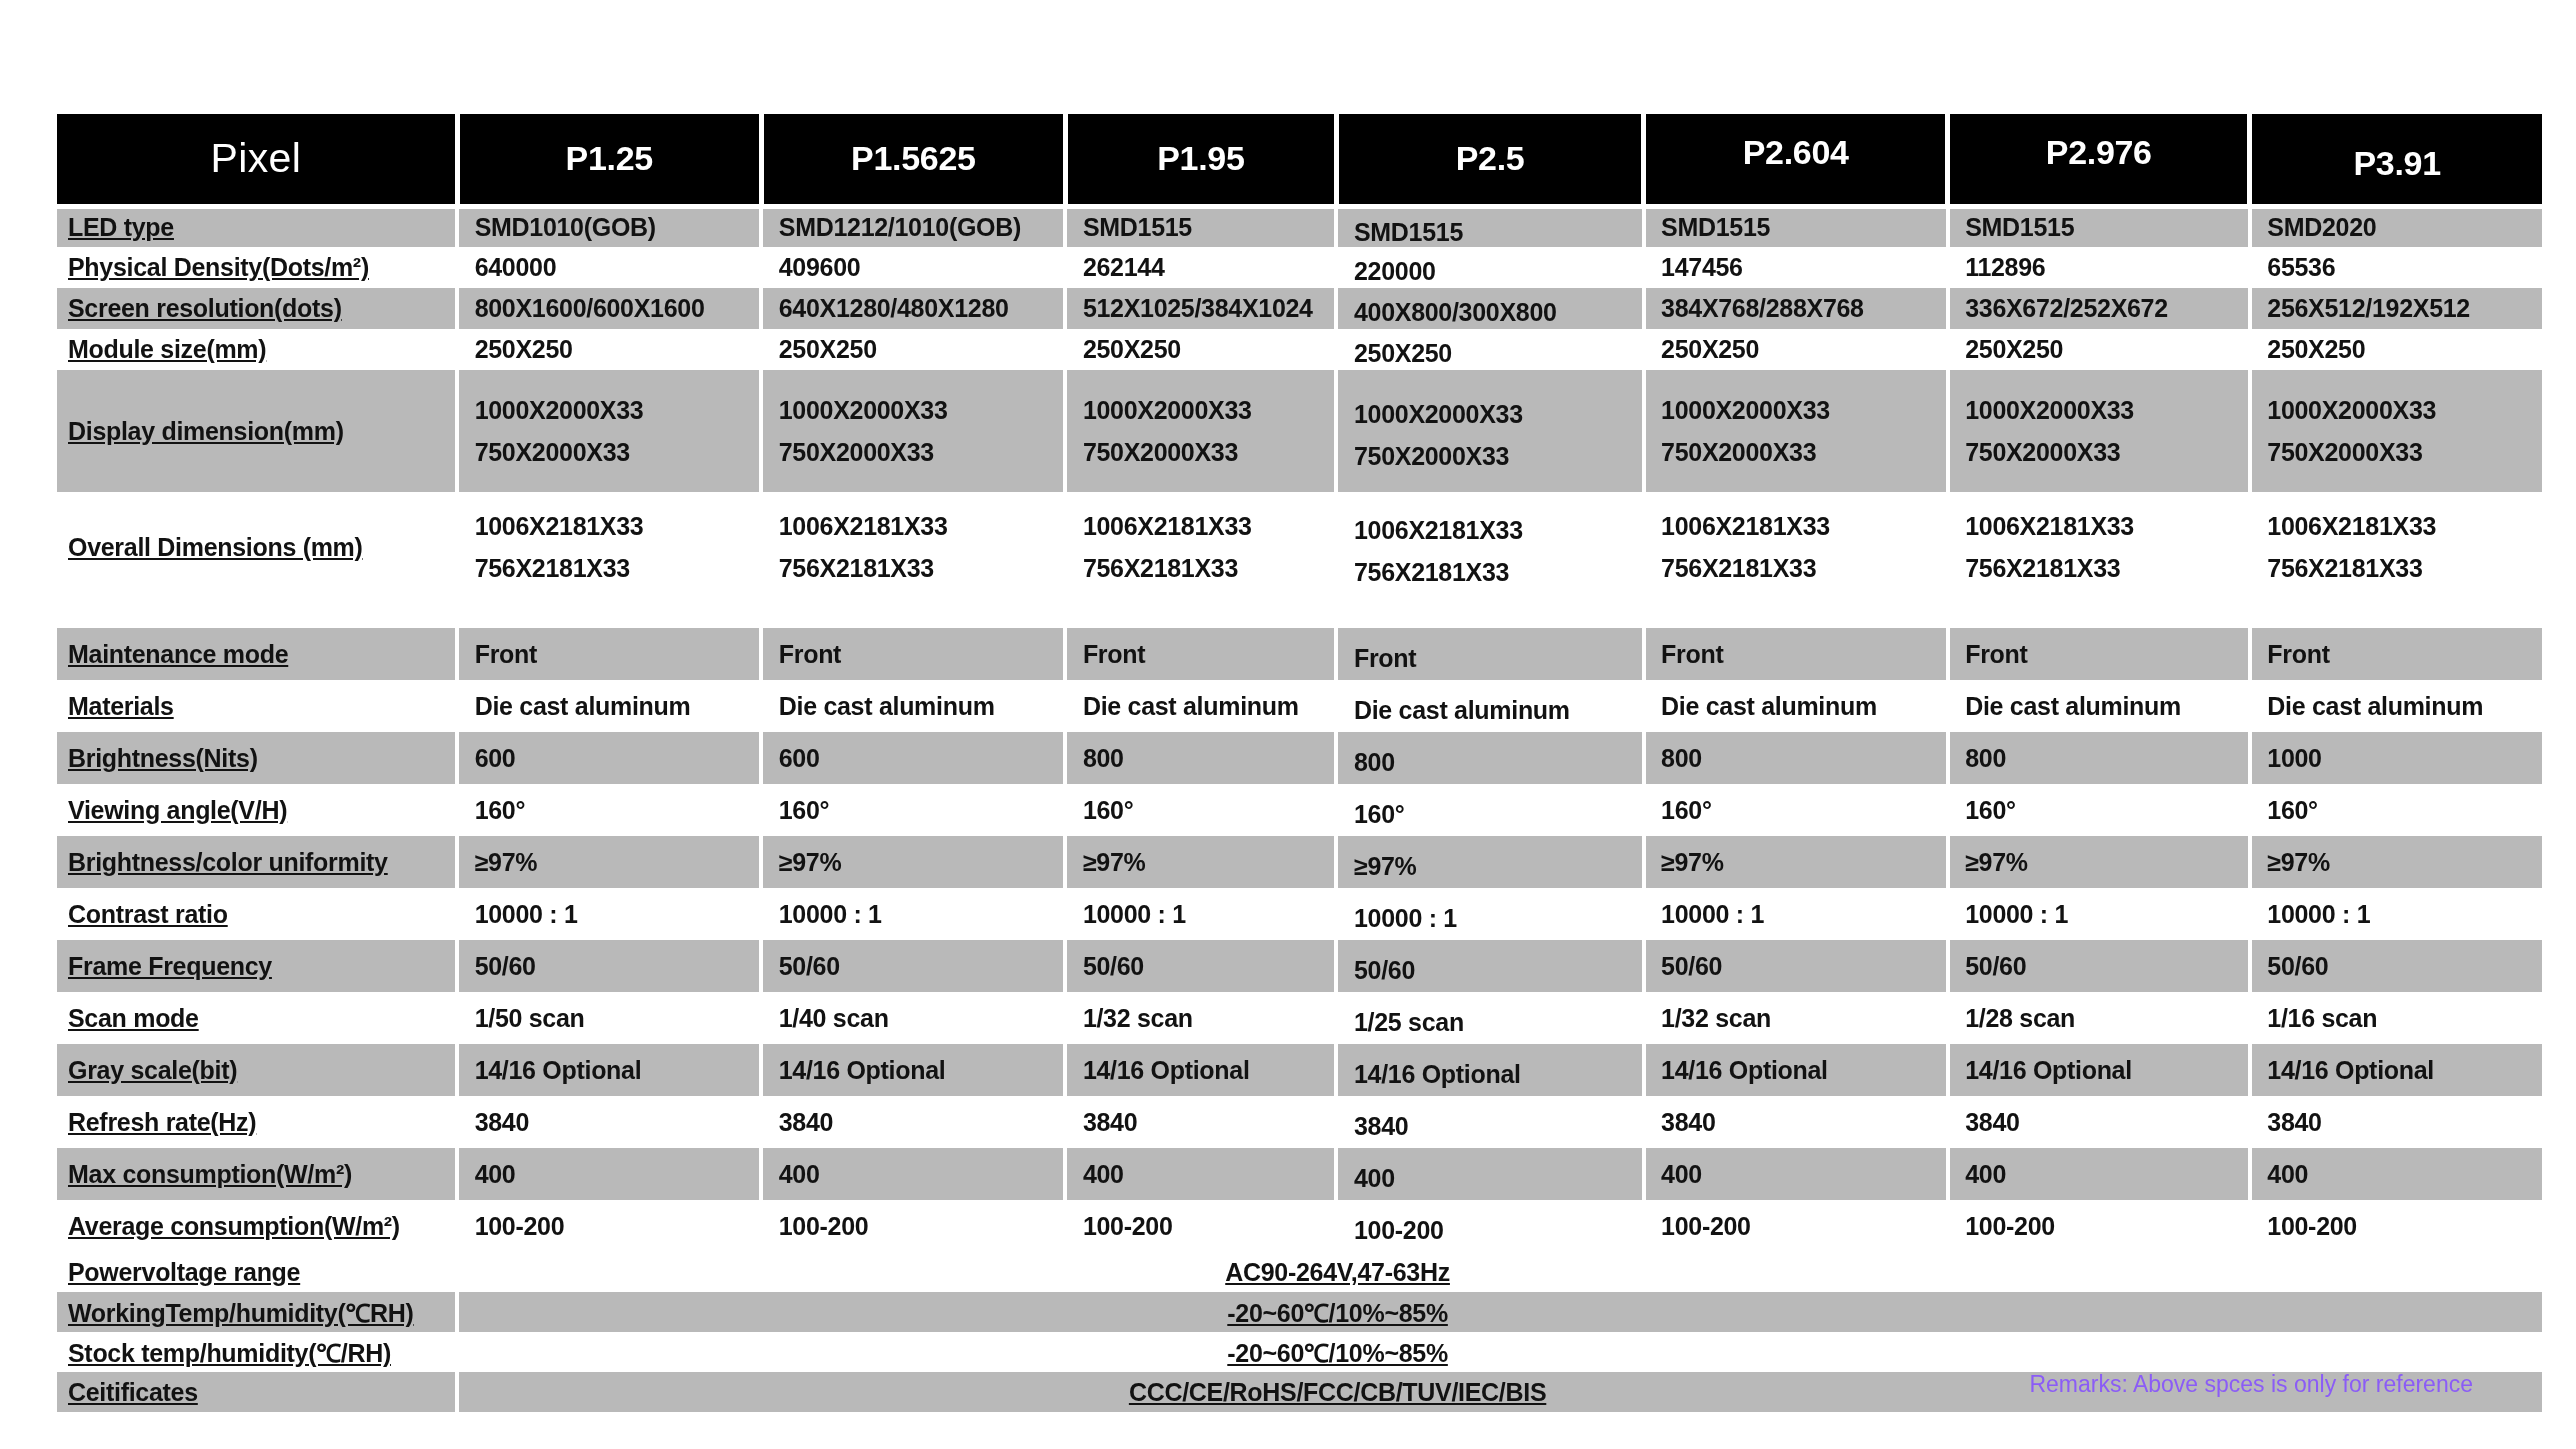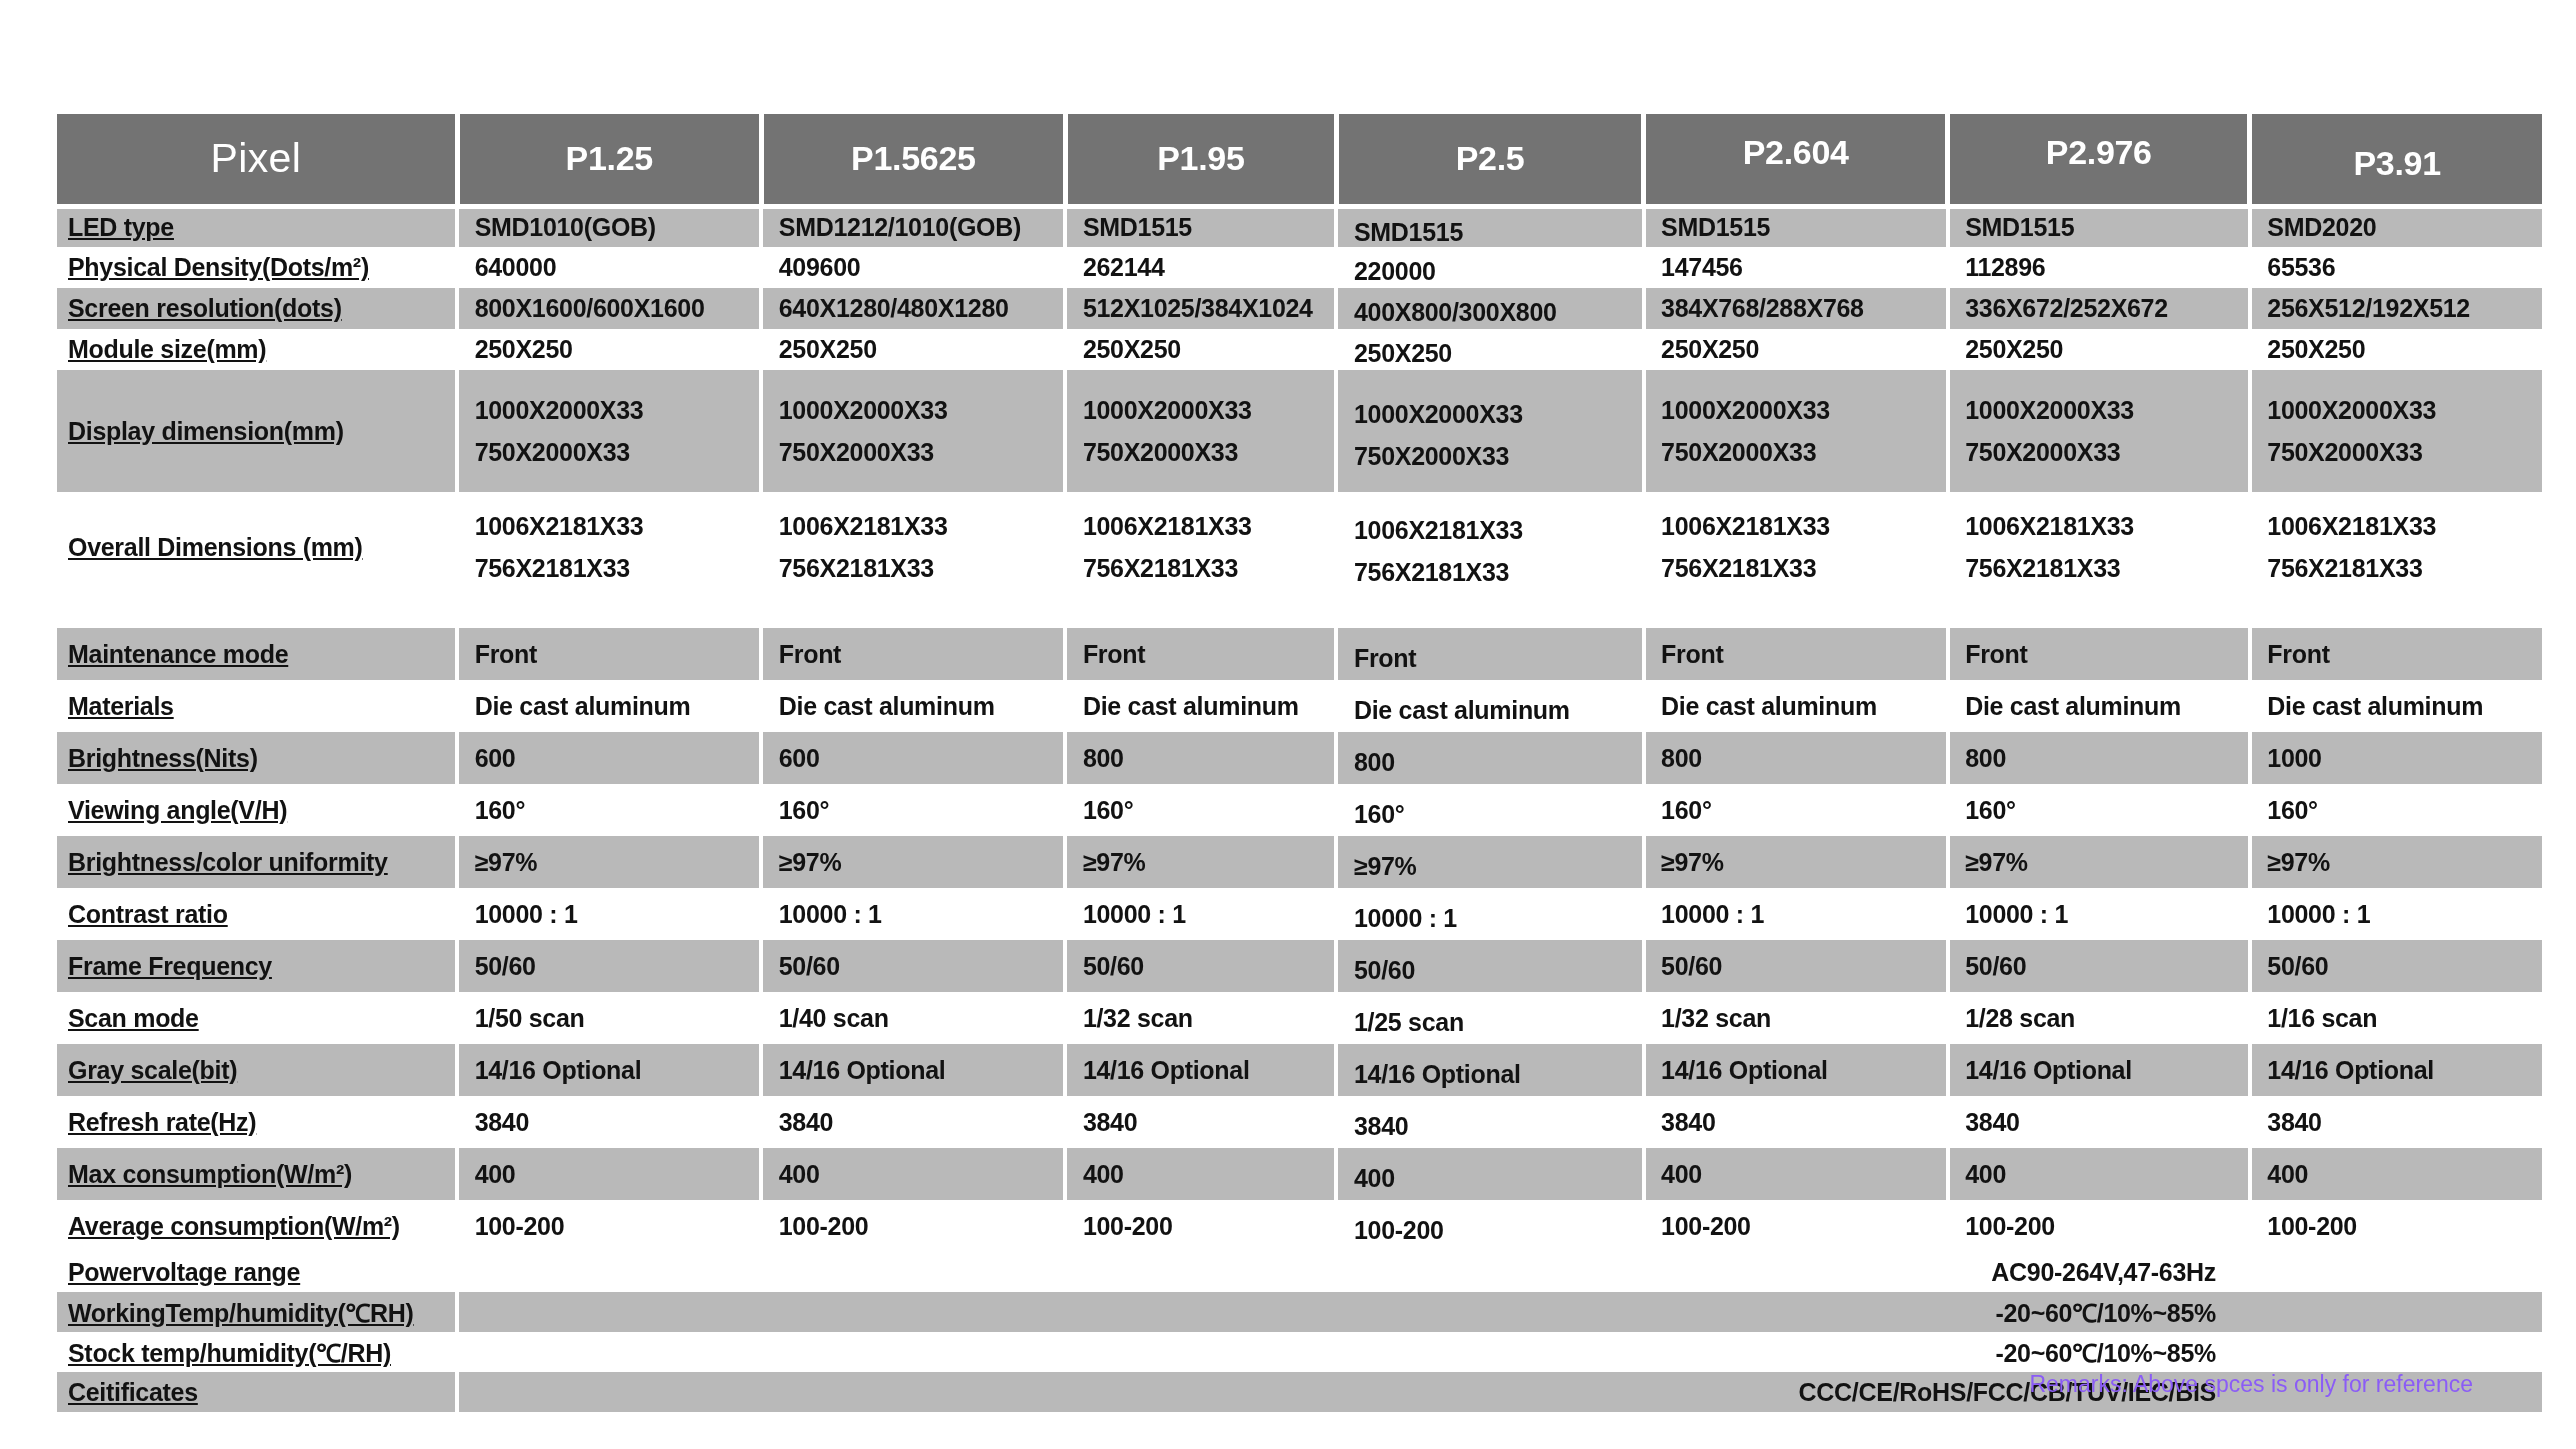--- a/index.html
+++ b/index.html
@@ -19,21 +19,21 @@
     position: absolute;
     left: 57px;
     top: 114px;
     width: 2485px;
     border-collapse: collapse;
     table-layout: fixed;
     color: #121212;
   }
   
   thead th {
-    background: #737373;
+    background: #000000;
     color: #ffffff;
     height: 76px;
     text-align: center;
     vertical-align: middle;
     font-size: 34px;
     font-weight: bold;
     border-bottom: 5.2px solid #ffffff;
     padding: 0;
     letter-spacing: -0.3px;
   }
@@ -74,23 +74,24 @@
   }
 
   .block-gap td {
     height: 26px;
     background: #ffffff !important;
     border: none;
     padding: 0;
   }
 
   td.merged {
-    text-align: right;
+    text-align: center;
     padding-left: 0;
     padding-right: 326px;
+    text-decoration: underline;
   }
 
   .remarks {
     position: absolute;
     top: 1371px;
     right: 103px;
     font-size: 23px;
     font-weight: normal;
     color: #8b5cf6;
     letter-spacing: 0px;

